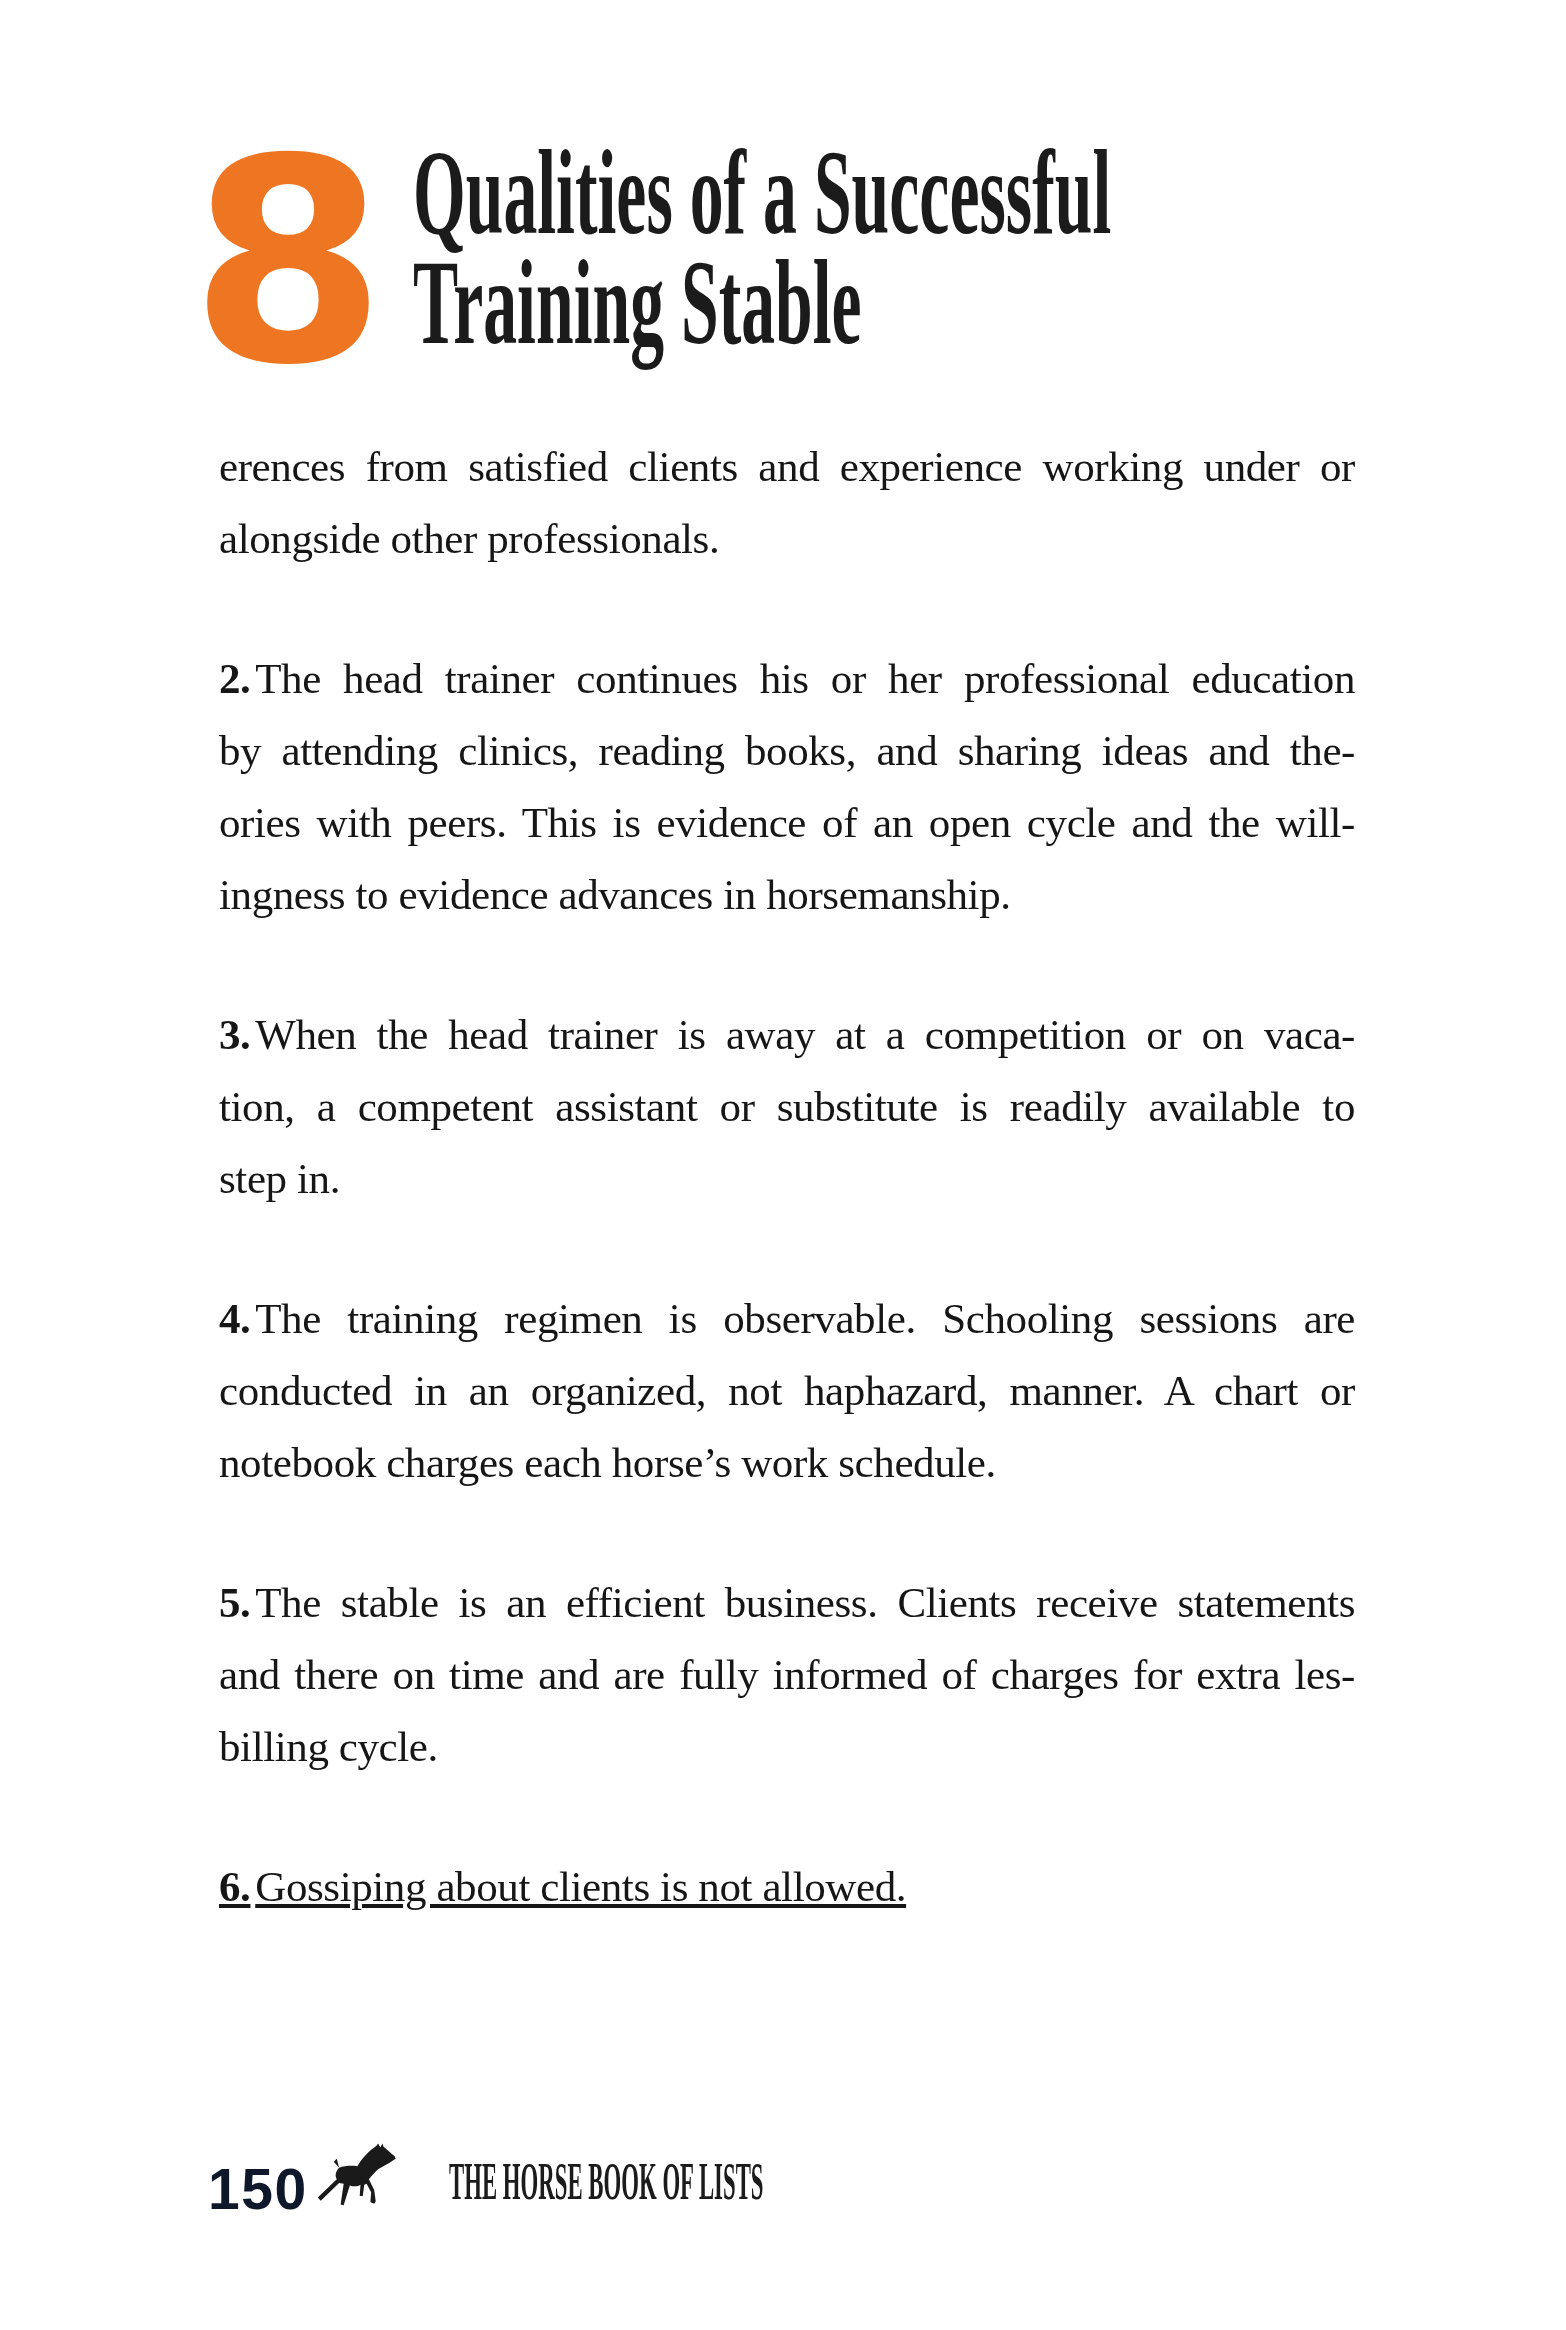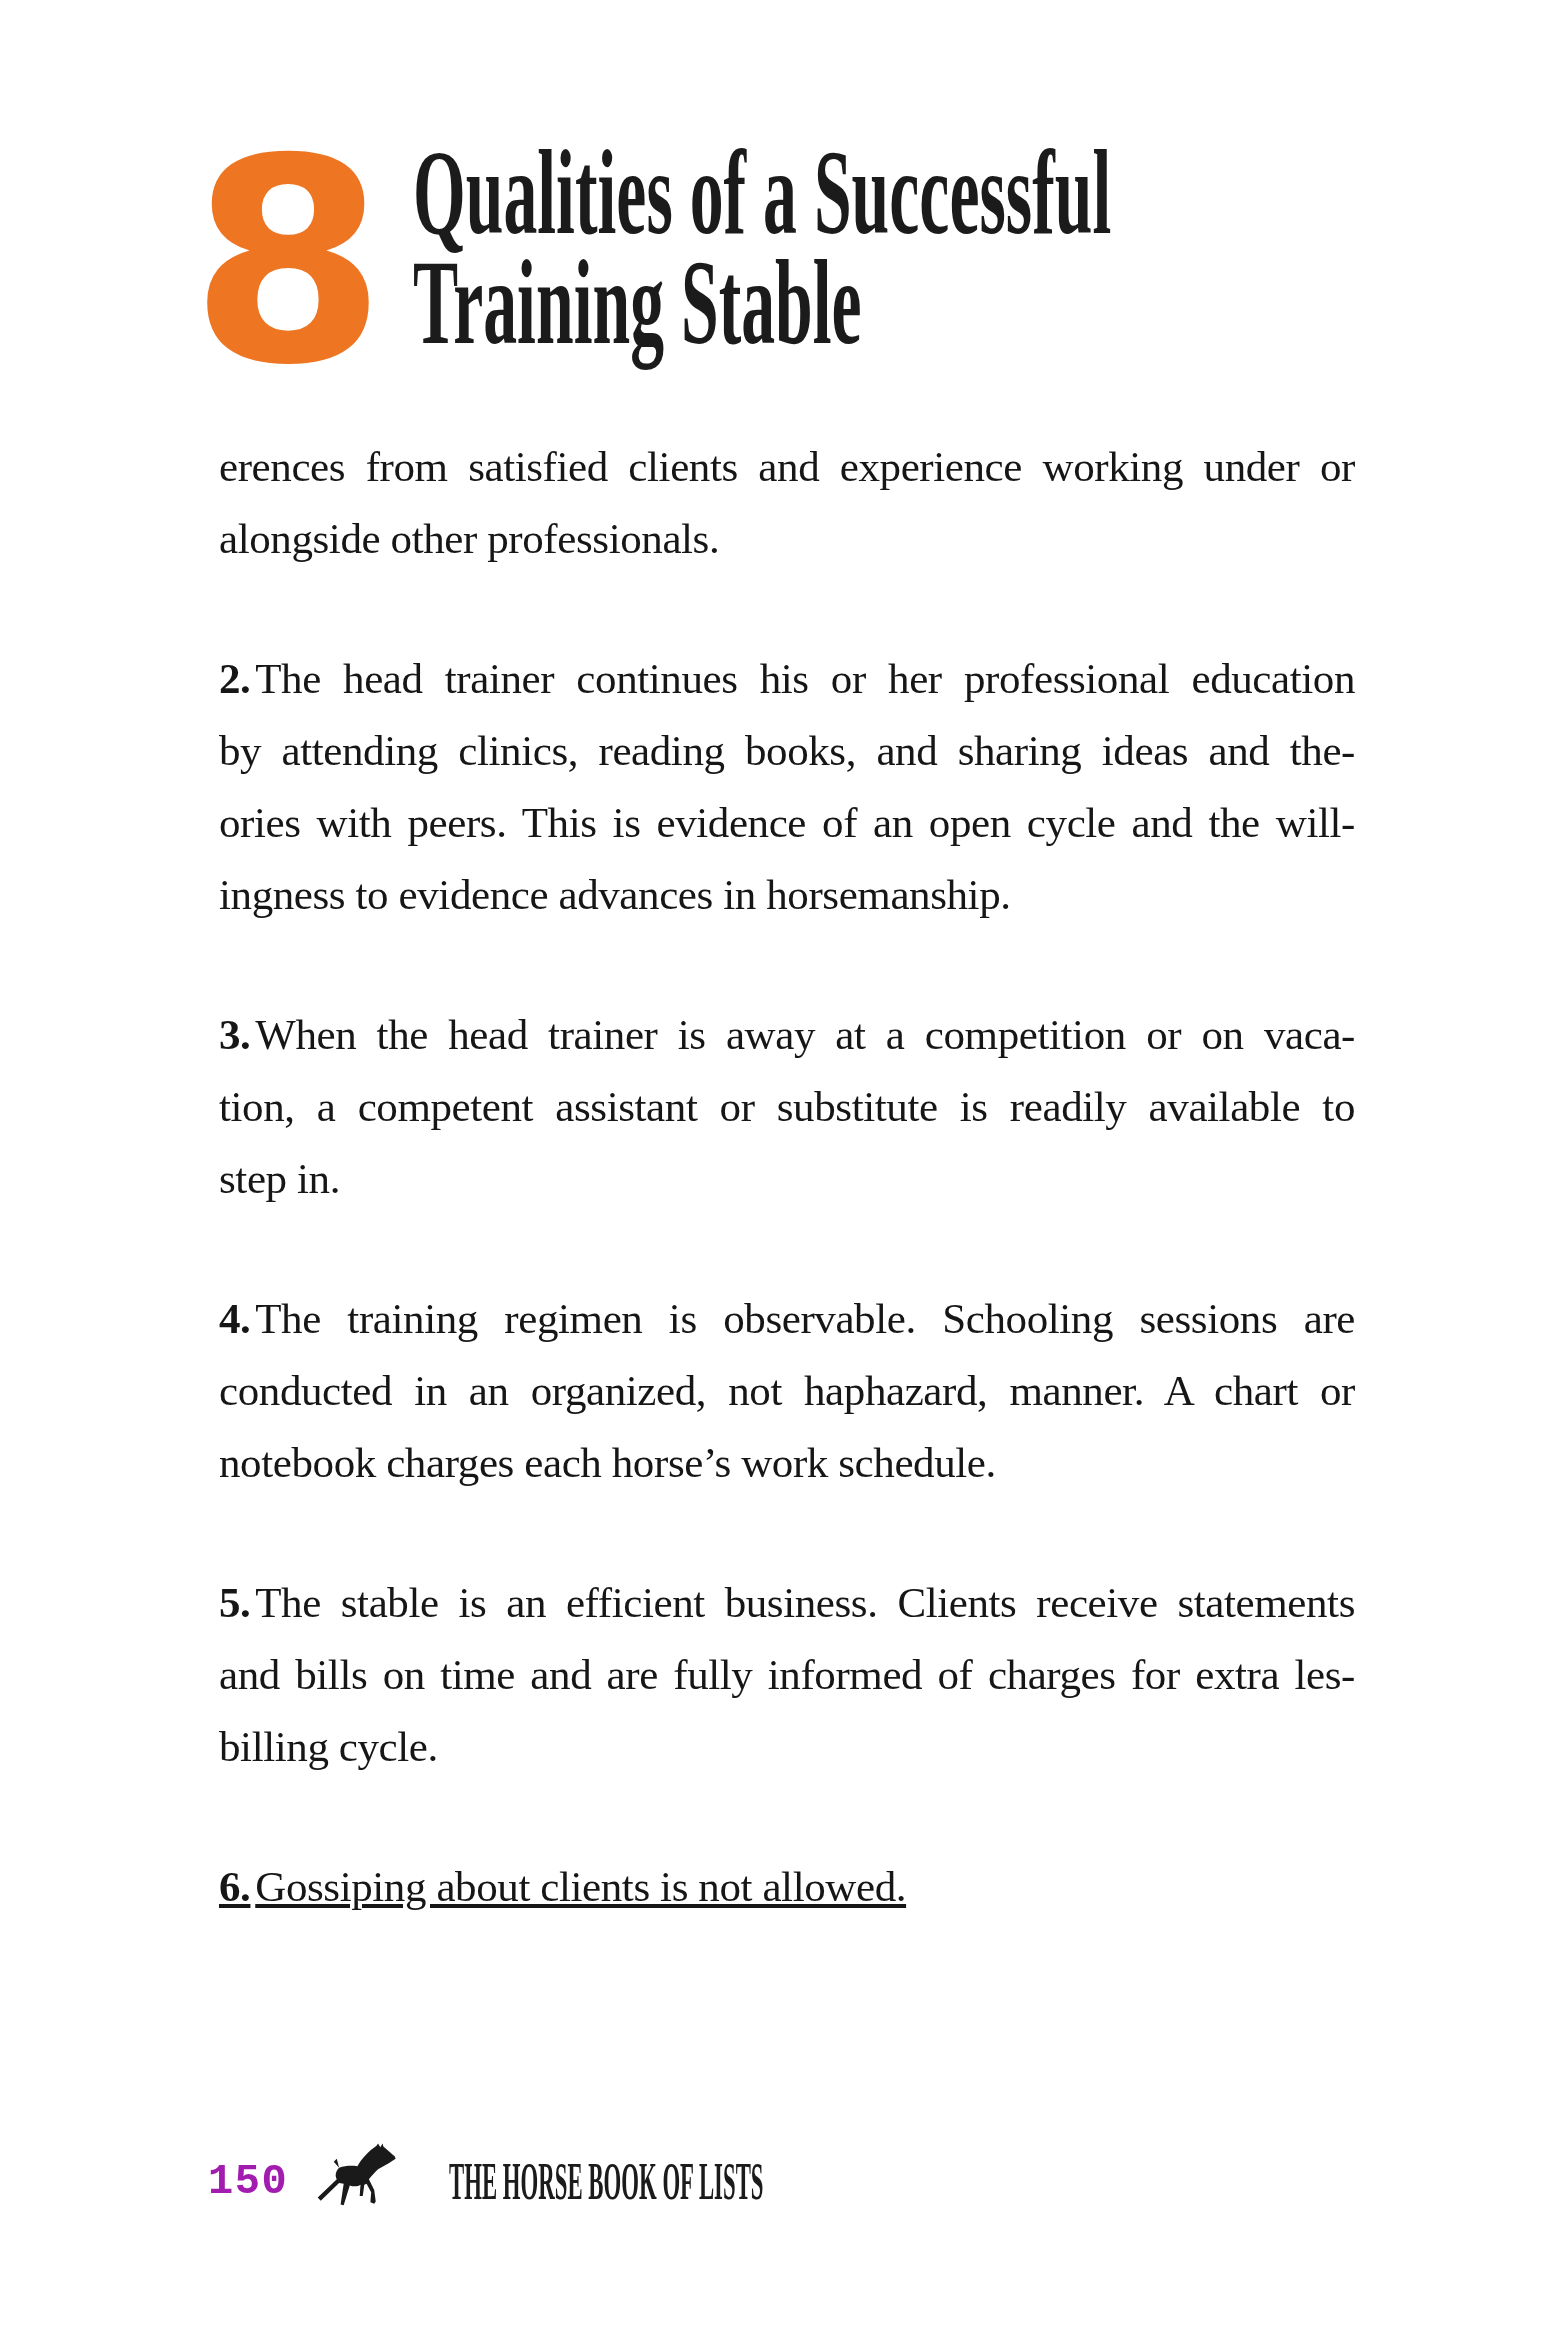--- a/index.html
+++ b/index.html
@@ -58,26 +58,26 @@
   .ln.last {
     text-align: justify;
     text-align-last: left;
   }
   .num { font-weight: bold; margin-right: 4.8px; }
 
   
   .page-num {
     position: absolute;
     left: 208px; top: 2161px;
-    font-family: Liberation Mono, monospace;
+    font-family: Liberation Sans, sans-serif;
     font-weight: bold;
-    font-size: 42px;
+    font-size: 57px;
     line-height: 1;
     letter-spacing: 1.6px;
-    color: #a21caf;
+    color: #0f172a;
   }
   .horse-icon {
     position: absolute;
     left: 316px; top: 2135px;
     width: 92px; height: 84px;
   }
   .book-title {
     position: absolute;
     left: 449px; top: 2155px;
     font-family: "Liberation Serif", "DejaVu Serif", serif;
@@ -117,21 +117,21 @@
         <div class="ln">tion, a competent assistant or substitute is readily available to</div>
         <div class="ln last">step in.</div>
       </div>
       <div class="item">
         <div class="ln"><span class="num">4.</span>The training regimen is observable. Schooling sessions are</div>
         <div class="ln">conducted in an organized, not haphazard, manner. A chart or</div>
         <div class="ln last">notebook charges each horse’s work schedule.</div>
       </div>
       <div class="item">
         <div class="ln"><span class="num">5.</span>The stable is an efficient business. Clients receive statements</div>
-        <div class="ln">and bills on time and are fully informed of charges for extra les-</div>
+        <div class="ln">and there on time and are fully informed of charges for extra les-</div>
         <div class="ln last">billing cycle.</div>
       </div>
       <div class="item">
         <div class="ln last"><span class="num">6.</span>Gossiping about clients is not allowed.</div>
       </div>
     </div>
 
   <div class="page-num">150</div>
 
   <svg class="horse-icon" viewBox="0 0 120 110" aria-hidden="true">

